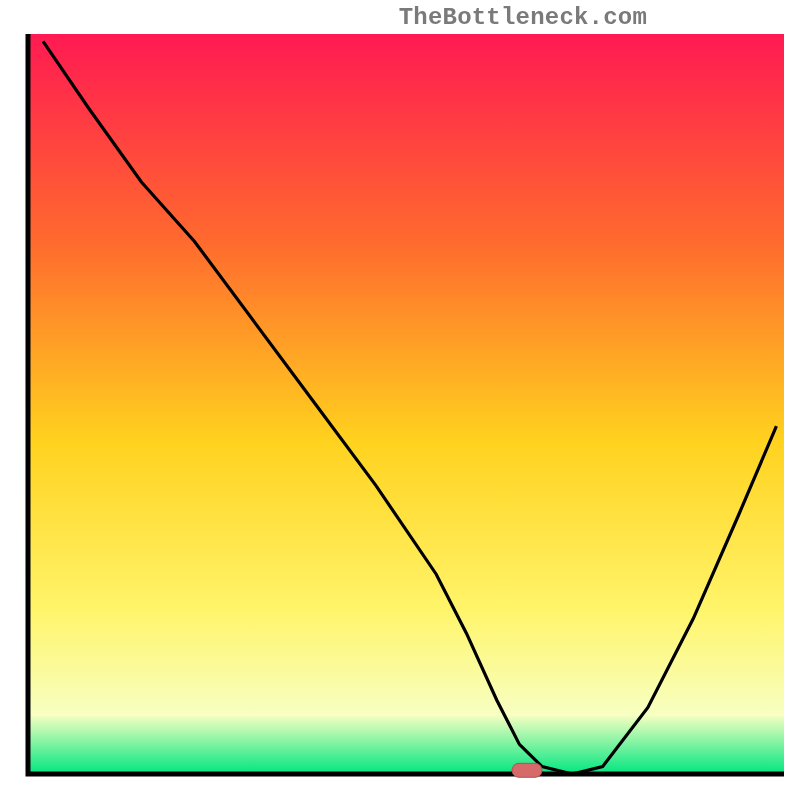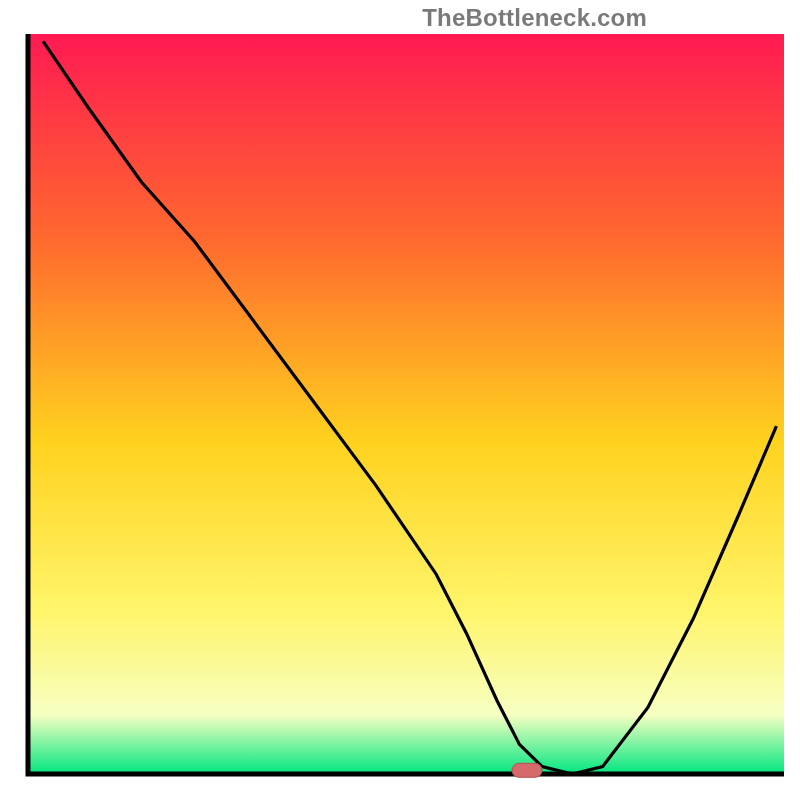--- a/index.html
+++ b/index.html
@@ -7,20 +7,21 @@
     padding: 0;
     width: 800px;
     height: 800px;
     background: #ffffff;
     font-family: Arial, Helvetica, sans-serif;
   }
   .frame {
     position: relative;
     width: 661px;
     height: 800px;
+    font-family: Liberation Mono, monospace;
   }
   .watermark {
     position: absolute;
     top: 4px;
     right: 14px;
     font-size: 24px;
     font-weight: 600;
     color: #7a7a7a;
     letter-spacing: 0.2px;
   }

